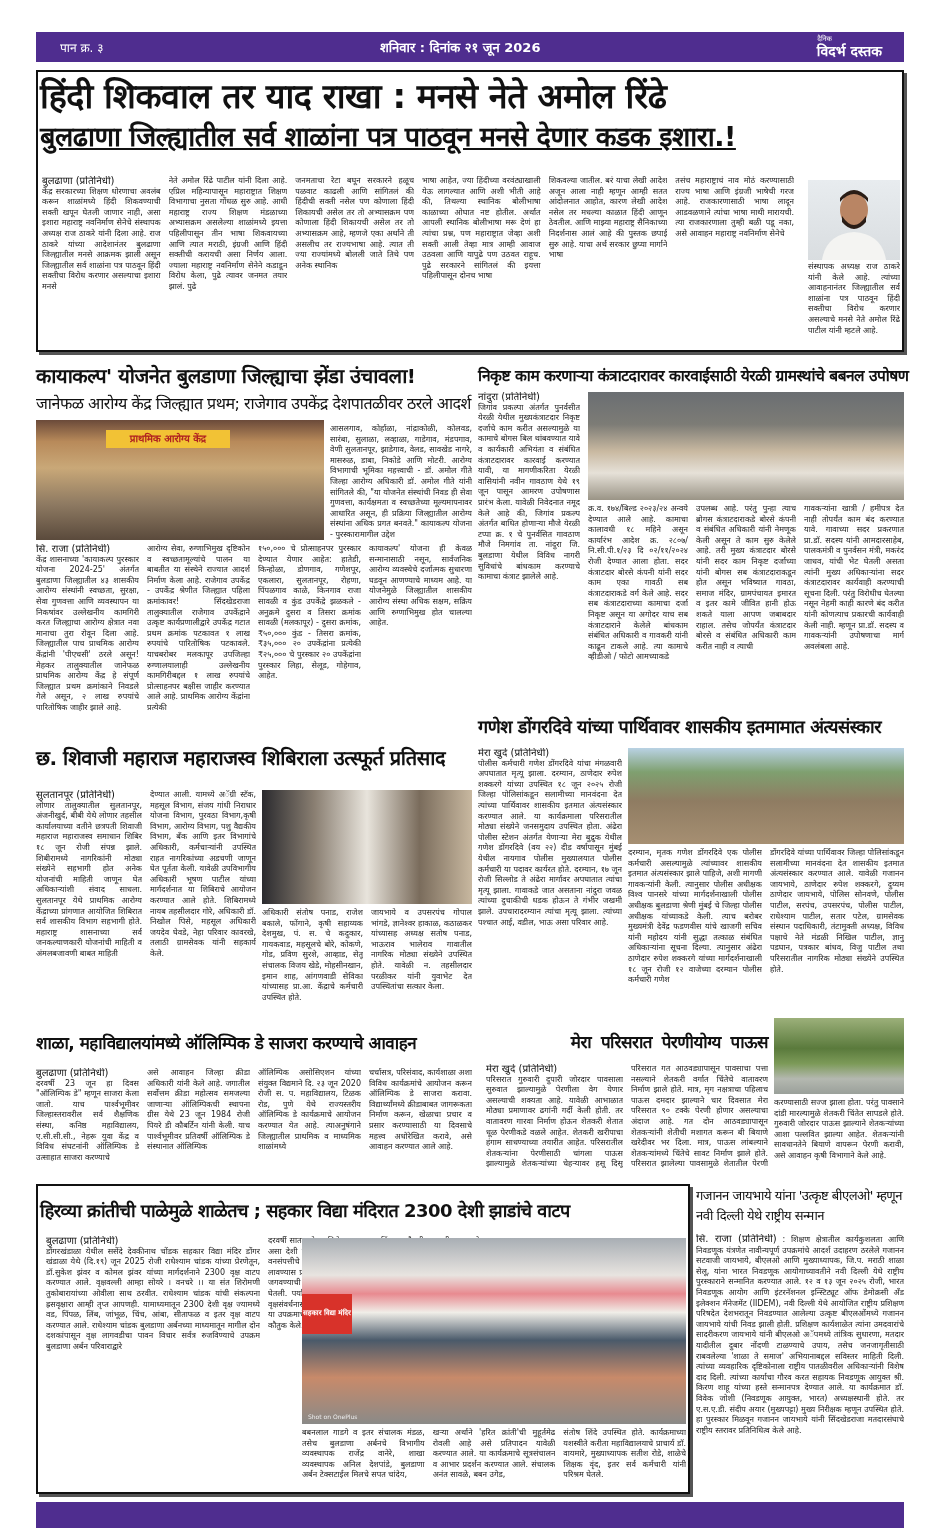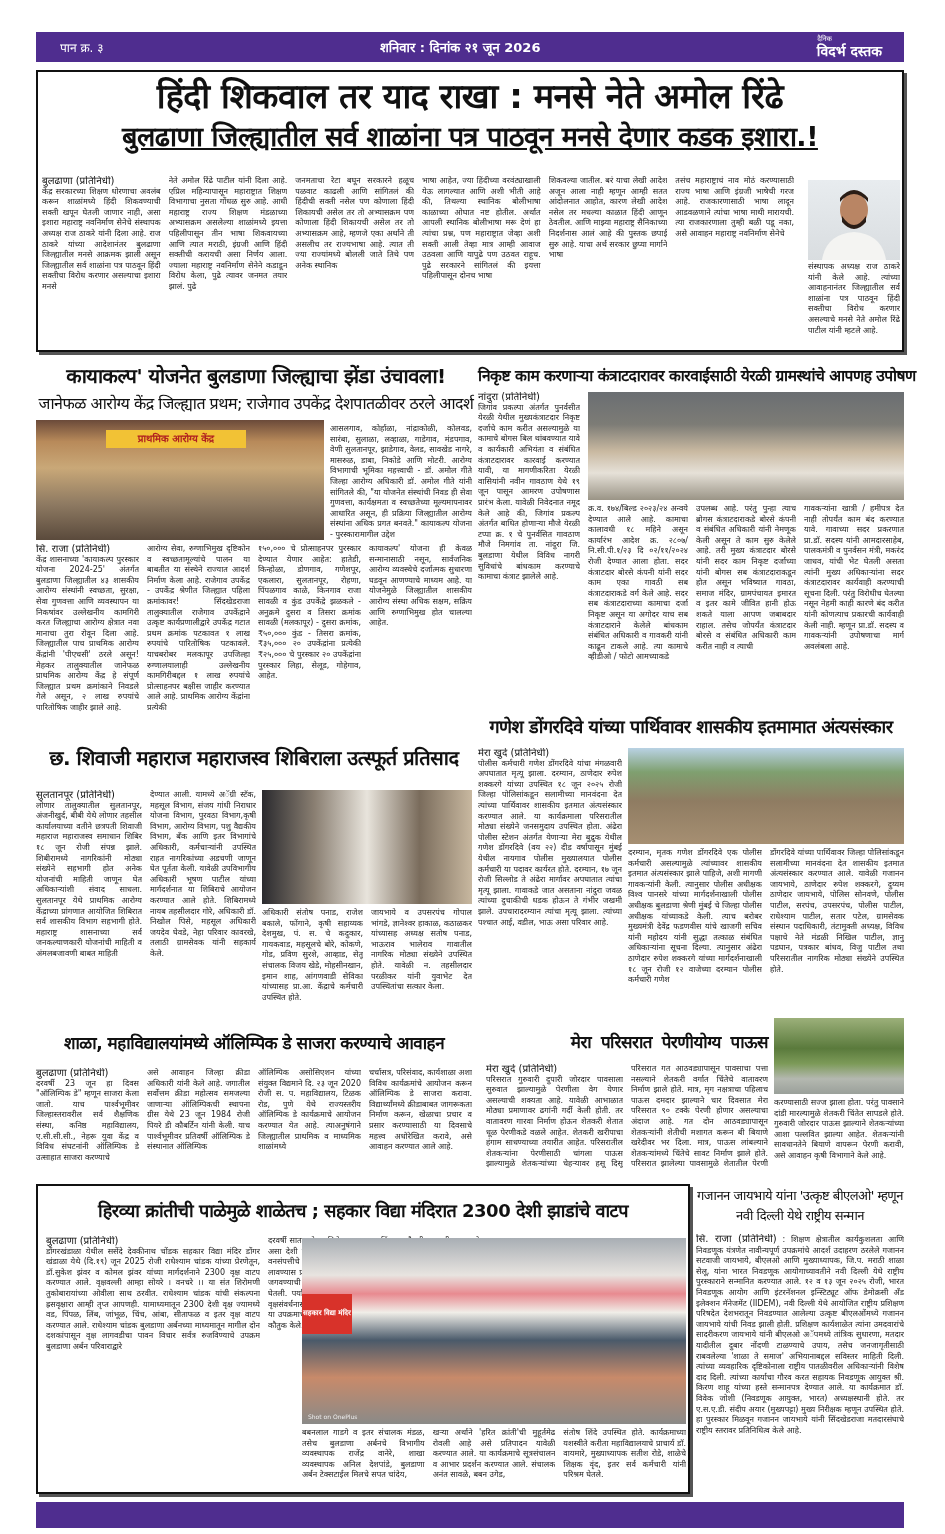--- a/index.html
+++ b/index.html
@@ -8,21 +8,21 @@
   .page { position: absolute; left: 0; top: 0; width: 945px; height: 1534px; }
 
   .masthead { position: absolute; left: 36px; top: 32px; width: 868px; height: 30px; background: #4f2d8f; color: #fff; display: flex; align-items: center; justify-content: space-between; padding: 0 22px 0 24px; }
   .masthead .pn { font-size: 12px; }
   .masthead .dt { font-size: 13px; font-weight: bold; }
   .masthead .brand { text-align: right; line-height: 1; }
   .masthead .brand .small { font-size: 7px; display: block; margin-right: 50px; }
   .masthead .brand .big { font-size: 14px; font-weight: bold; }
 
   .box { position: absolute; border: 2px solid #111; box-shadow: 3px 3px 0 #555; background: #fff; }
-  .headline { position: absolute; font-family: "DejaVu Sans", sans-serif; font-weight: bold; color: #111; white-space: nowrap; letter-spacing: -0.5px; text-align: center; }
+  .headline { position: absolute; font-family: "DejaVu Sans", sans-serif; font-weight: bold; color: #111; white-space: nowrap; letter-spacing: -0.5px; text-align: left; }
 
   .cols { position: absolute; display: flex; gap: 8px; font-size: 8px; line-height: 10.6px; color: #222; }
   .col { flex: 1; text-align: justify; overflow: hidden; }
   .byline { font-weight: normal; font-size: 10px; color: #111; }
 
   .photo { position: absolute; overflow: hidden; }
   .caption { font-size: 8px; line-height: 10.6px; color: #222; text-align: justify; }
 
   .footer-bar { position: absolute; left: 36px; top: 1502px; width: 868px; height: 26px; background: #4f2d8f; }
 </style>
@@ -57,31 +57,31 @@
       <path d="M32 22 Q46 6 60 22 L60 18 Q46 2 32 18 Z" fill="#2a1d16"></path>
       <path d="M34 36 Q46 54 58 36 L58 42 Q46 56 34 42 Z" fill="#2a1d16"></path>
       <path d="M14 80 Q18 54 46 52 Q74 54 78 80 Z" fill="#f4f4f2"></path>
     </svg>
   </div>
   <div class="caption" style="position:absolute; left:808px; top:262px; width:92px; height:84px; overflow:hidden;">संस्थापक अध्यक्ष राज ठाकरे यांनी केले आहे. त्यांच्या आवाहनानंतर जिल्ह्यातील सर्व शाळांना पत्र पाठवून हिंदी सक्तीचा विरोध करणार असल्याचे मनसे नेते अमोल रिंढे पाटील यांनी म्हटले आहे.</div>
 
   <div class="headline" style="left:36px; top:362px; width:440px; font-size:20px; line-height:28px;">कायाकल्प' योजनेत बुलडाणा जिल्ह्याचा झेंडा उंचावला!</div>
   <div class="headline" style="left:36px; top:392px; width:440px; font-size:16px; line-height:24px; font-weight:normal;">जानेफळ आरोग्य केंद्र जिल्ह्यात प्रथम; राजेगाव उपकेंद्र देशपातळीवर ठरले आदर्श</div>
   <div class="photo" style="left:36px; top:420px; width:288px; height:120px; background:linear-gradient(180deg,#6b4a3a 0%,#b88a5a 18%,#c9a878 40%,#8e7a62 70%,#5a4a3c 100%);">
-    <div style="position:absolute; left:70px; top:10px; width:140px; height:18px; background:#f2c235; color:#b02020; font-size:10px; font-weight:bold; text-align:center; line-height:18px;">प्राथमिक आरोग्य केंद्र</div>
+    <div style="position:absolute; left:70px; top:10px; width:124px; height:18px; background:#f2c235; color:#b02020; font-size:10px; font-weight:bold; text-align:center; line-height:18px;">प्राथमिक आरोग्य केंद्र</div>
   </div>
   <div class="caption" style="position:absolute; left:330px; top:424px; width:142px; height:118px; overflow:hidden;">आसलगाव, कोर्हाळा, नांद्राकोळी, कोलवड, सारंबा, सुलाळा, लव्हाळा, गाडेगाव, मंडपगाव, वेणी सुलतानपूर, झाडेगाव, वेलड, सावखेड नागरे, मासरुळ, डाबा, निकोडे आणि मोटरी. आरोग्य विभागाची भूमिका महत्त्वाची - डॉ. अमोल गीते जिल्हा आरोग्य अधिकारी डॉ. अमोल गीते यांनी सांगितले की, "या योजनेत संस्थांची निवड ही सेवा गुणवत्ता, कार्यक्षमता व स्वच्छतेच्या मूल्यमापनावर आधारित असून, ही प्रक्रिया जिल्ह्यातील आरोग्य संस्थांना अधिक प्रगत बनवते." कायाकल्प योजना - पुरस्कारामागील उद्देश</div>
   <div class="cols" style="left:36px; top:544px; width:436px; height:190px;">
     <div class="col"><div class="byline">सि. राजा (प्रतिनिधी)</div><span>केंद्र शासनाच्या 'कायाकल्प पुरस्कार योजना 2024-25' अंतर्गत बुलडाणा जिल्ह्यातील ४३ शासकीय आरोग्य संस्थांनी स्वच्छता, सुरक्षा, सेवा गुणवत्ता आणि व्यवस्थापन या निकषांवर उल्लेखनीय कामगिरी करत जिल्ह्याचा आरोग्य क्षेत्रात नवा मानाचा तुरा रोवून दिला आहे. जिल्ह्यातील पाच प्राथमिक आरोग्य केंद्रांनी 'पीएचसी' ठरले असून! मेहकर तालुक्यातील जानेफळ प्राथमिक आरोग्य केंद्र हे संपूर्ण जिल्ह्यात प्रथम क्रमांकाने निवडले गेले असून, २ लाख रुपयांचे पारितोषिक जाहीर झाले आहे.</span></div>
     <div class="col">आरोग्य सेवा, रुग्णाभिमुख दृष्टिकोन व स्वच्छतामूल्यांचे पालन या बाबतीत या संस्थेने राज्यात आदर्श निर्माण केला आहे. राजेगाव उपकेंद्र - उपकेंद्र श्रेणीत जिल्ह्यात पहिला क्रमांकावर! सिंदखेडराजा तालुक्यातील राजेगाव उपकेंद्राने उत्कृष्ट कार्यप्रणालीद्वारे उपकेंद्र गटात प्रथम क्रमांक पटकावत १ लाख रुपयांचे पारितोषिक पटकावले. याचबरोबर मलकापूर उपजिल्हा रुग्णालयालाही उल्लेखनीय कामगिरीबद्दल १ लाख रुपयांचे प्रोत्साहनपर बक्षीस जाहीर करण्यात आले आहे. प्राथमिक आरोग्य केंद्रांना प्रत्येकी</div>
     <div class="col">१५०,००० चे प्रोत्साहनपर पुरस्कार देण्यात येणार आहेत: हातेडी, किन्होळा, डोणगाव, गणेशपूर, एकलारा, सुलतानपूर, रोहणा, पिंपळगाव काळे, किनगाव राजा सावळी व कुंड उपकेंद्रे झळकले - अनुक्रमे दुसरा व तिसरा क्रमांक सावळी (मलकापूर) - दुसरा क्रमांक, ₹५०,००० कुंड - तिसरा क्रमांक, ₹३५,००० २० उपकेंद्रांना प्रत्येकी ₹२५,००० चे पुरस्कार २० उपकेंद्रांना पुरस्कार लिहा, सेलूड, गोहेगाव, आहेत.</div>
     <div class="col">कायाकल्प' योजना ही केवळ सन्मानासाठी नसून, सार्वजनिक आरोग्य व्यवस्थेचे दर्जात्मक सुधारणा घडवून आणण्याचे माध्यम आहे. या योजनेमुळे जिल्ह्यातील शासकीय आरोग्य संस्था अधिक सक्षम, सक्रिय आणि रुग्णाभिमुख होत चालल्या आहेत.</div>
   </div>
 
-  <div class="headline" style="left:478px; top:362px; width:426px; font-size:15.5px; line-height:28px;">निकृष्ट काम करणाऱ्या कंत्राटदारावर कारवाईसाठी येरळी ग्रामस्थांचे आपणह उपोषण</div>
+  <div class="headline" style="left:478px; top:362px; width:426px; font-size:15.5px; line-height:28px;">निकृष्ट काम करणाऱ्या कंत्राटदारावर कारवाईसाठी येरळी ग्रामस्थांचे बबनल उपोषण</div>
   <div class="photo" style="left:588px; top:392px; width:316px; height:108px; background:linear-gradient(180deg,#6a6e72 0%,#7d7c76 30%,#c9b9a1 55%,#e6e1d8 75%,#9a9486 100%);"></div>
   <div class="cols" style="left:478px; top:392px; width:426px; height:312px;">
     <div class="col" style="flex:0 0 102px;"><div class="byline">नांदुरा (प्रतिनिधी)</div><span>जिगांव प्रकल्पा अंतर्गत पुनर्वसीत येरळी येथील मुख्यकंत्राटदार निकृष्ट दर्जाचे काम करीत असल्यामुळे या कामाचे बोगस बिल थांबवण्यात यावे व कार्यकारी अभियंता व संबंधित कंत्राटदारावर कारवाई करण्यात यावी, या मागणीकरिता येरळी वासियांनी नवीन गावठाण येथे १९ जून पासून आमरण उपोषणास प्रारंभ केला. यावेळी निवेदनात नमूद केले आहे की, जिगांव प्रकल्प अंतर्गत बाधित होणाऱ्या मौजे येरळी टप्पा क्र. १ चे पुनर्वसित गावठाण मौजे निमगांव ता. नांदुरा जि. बुलडाणा येथील विविध नागरी सुविधांचे बांधकाम करण्याचे कामाचा कंत्राट झालेले आहे.</span></div>
     <div class="col" style="margin-top:112px;">क्र.व. १७४/बिल्ड २०२३/२४ अन्वये देण्यात आले आहे. कामाचा कालावधी १८ महिने असून कार्यारंभ आदेश क्र. २८०७/नि.सी.पी.१/२३ दि ०२/११/२०२४ रोजी देण्यात आला होता. सदर कंत्राटदार बोरसे कंपनी यांनी सदर काम एका गावठी सब कंत्राटदाराकडे वर्ग केले आहे. सदर सब कंत्राटदाराच्या कामाचा दर्जा निकृष्ट असून या अगोदर याच सब कंत्राटदाराने केलेले बांधकाम संबंधित अधिकारी व गावकरी यांनी काढून टाकले आहे. त्या कामाचे व्हीडीओ / फोटो आमच्याकडे</div>
     <div class="col" style="margin-top:112px;">उपलब्ध आहे. परंतु पुन्हा त्याच ब्रोगस कंत्राटदाराकडे बोरसे कंपनी व संबंधित अधिकारी यांनी नेमणूक केली असून ते काम सुरु केलेले आहे. तरी मुख्य कंत्राटदार बोरसे यांनी सदर काम निकृष्ट दर्जाच्या यांनी बोगस सब कंत्राटदाराकडून होत असून भविष्यात गावठा, समाज मंदिर, ग्रामपंचायत इमारत व इतर कामे जीवित हानी होऊ शकते याला आपण जबाबदार राहाल. तसेच जोपर्यंत कंत्राटदार बोरसे व संबंधित अधिकारी काम करीत नाही व त्याची</div>
     <div class="col" style="margin-top:112px;">गावकऱ्यांना खात्री / हमीपत्र देत नाही तोपर्यंत काम बंद करण्यात यावे. गावाच्या सदर प्रकरणात प्रा.डॉ. सदस्य यांनी आमदारसाहेब, पालकमंत्री व पुनर्वसन मंत्री, मकरंद जाधव, यांची भेट घेतली असता त्यांनी मुख्य अधिकाऱ्यांना सदर कंत्राटदारावर कार्यवाही करण्याची सूचना दिली. परंतु विरोधीच घेतल्या नसून नेहमी काही कारणे बंद करीत यांनी कोणत्याच प्रकारची कार्यवाही केली नाही. म्हणून प्रा.डॉ. सदस्य व गावकऱ्यांनी उपोषणाचा मार्ग अवलंबला आहे.</div>
   </div>
 
   <div class="headline" style="left:36px; top:742px; width:436px; font-size:20px; line-height:32px;">छ. शिवाजी महाराज महाराजस्व शिबिराला उत्स्फूर्त प्रतिसाद</div>
   <div class="cols" style="left:36px; top:790px; width:220px; height:222px;">

